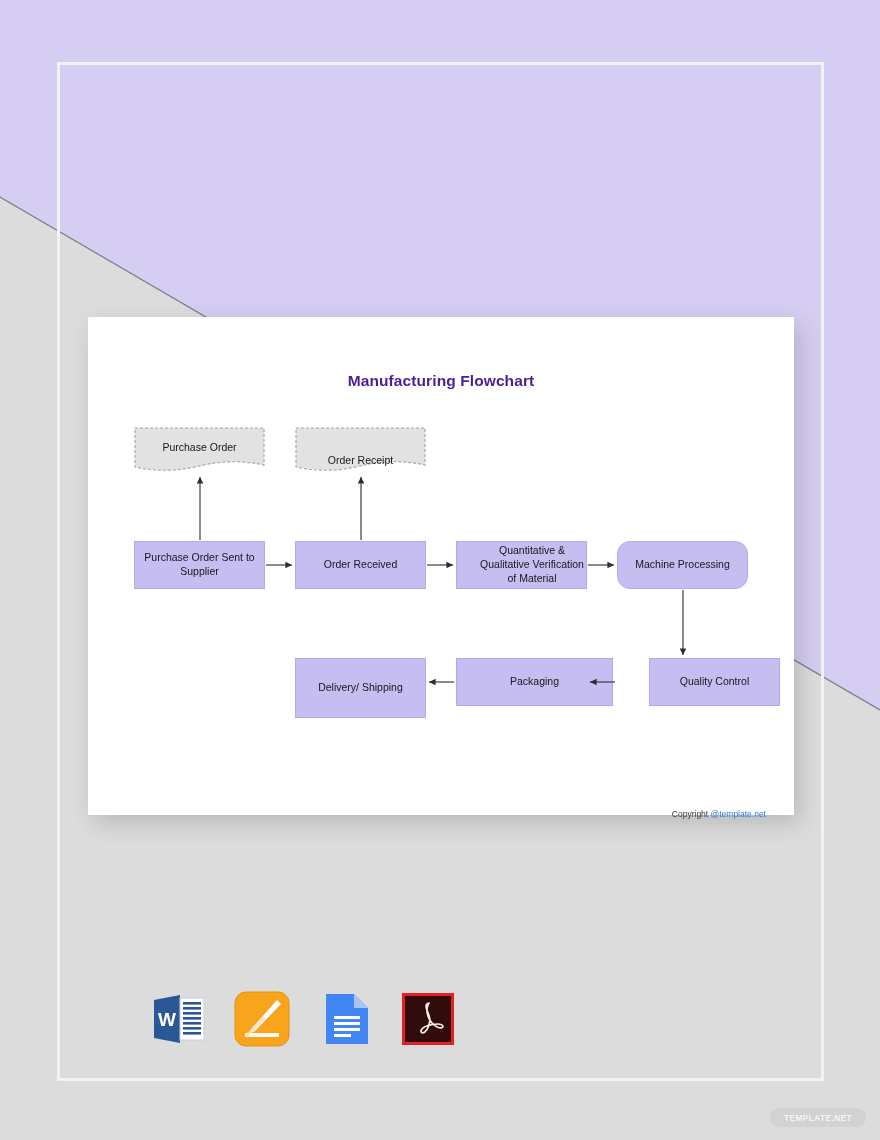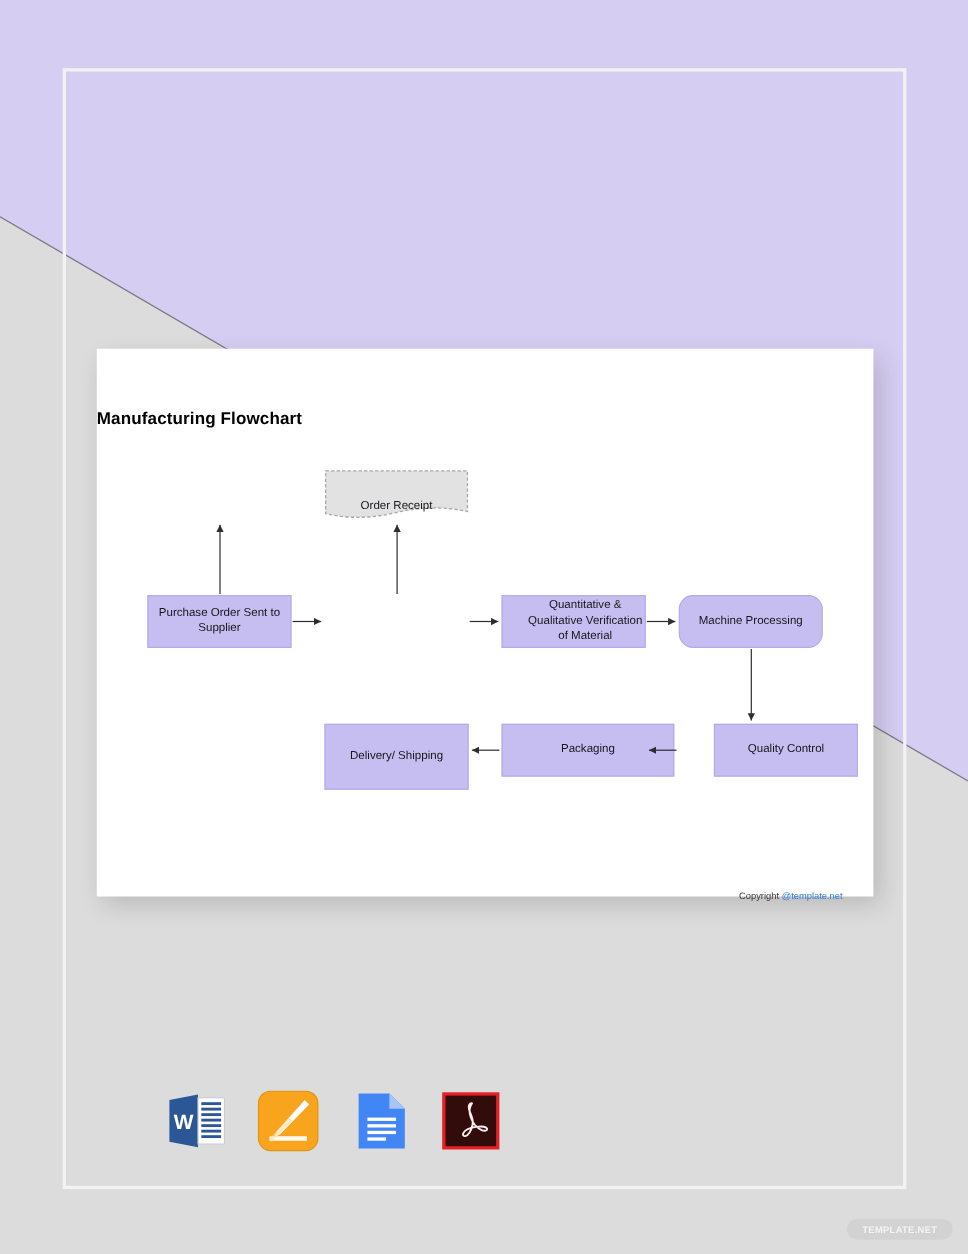--- a/index.html
+++ b/index.html
@@ -53,23 +53,24 @@
     left: 88px; top: 317px;
     width: 706px; height: 498px;
     background: #ffffff;
     box-shadow: 6px 8px 22px rgba(0,0,0,0.16);
   }
 
   .doc-title {
     position: absolute;
     left: 0; top: 55px;
     width: 706px;
+    text-align: center;
     font-size: 15.5px;
     font-weight: bold;
-    color: #000000;
+    color: #4c1d95;
     letter-spacing: 0.1px;
   }
 
   
   .flow {
     position: absolute;
     left: 0; top: 0;
     width: 706px; height: 498px;
   }
 
@@ -156,32 +157,41 @@
     <line x1="0" y1="197" x2="880" y2="710" stroke="#7a7a86" stroke-width="1.2"></line>
   </svg>
   <div class="bg-frame"></div>
 
   <div class="doc-card">
 
     <div class="doc-title">Manufacturing Flowchart</div>
 
     <div class="flow">
 
+      <div class="node node-doc" style="left:46px; top:110px; width:131px; height:48px; background:none;">
+        <svg class="doc-shape" viewBox="0 0 131 48" preserveAspectRatio="none">
+          <path d="M1,1 H130 V38 Q98,31 65,39 Q32,47 1,40 Z" fill="#e2e2e2" stroke="#a8a8a8" stroke-width="1.2" stroke-dasharray="3,2"></path>
+        </svg>
+        <span class="doc-label">Purchase Order</span>
+      </div>
 
       <div class="node node-doc" style="left:207px; top:110px; width:131px; height:48px; background:none;align-items:flex-end;">
         <svg class="doc-shape" viewBox="0 0 131 48" preserveAspectRatio="none">
           <path d="M1,1 H130 V38 Q98,31 65,39 Q32,47 1,40 Z" fill="#e2e2e2" stroke="#a8a8a8" stroke-width="1.2" stroke-dasharray="3,2"></path>
         </svg>
         <span class="doc-label">Order Receipt</span>
       </div>
 
       <div class="node node-process" style="left:46px; top:224px; width:131px; height:48px;">
         <span>Purchase Order Sent to Supplier</span>
       </div>
 
+      <div class="node node-process" style="left:207px; top:224px; width:131px; height:48px;">
+        <span>Order Received</span>
+      </div>
 
       <div class="node node-process" style="left:368px; top:224px; width:131px; height:48px;padding-left:21px;">
         <span>Quantitative &amp; Qualitative Verification of Material</span>
       </div>
 
       <div class="node node-process" style="left:529px; top:224px; width:131px; height:48px;border-radius:13px;">
         <span>Machine Processing</span>
       </div>
 
       <div class="node node-process" style="left:529px; top:341px; width:131px; height:48px;margin-left:32px;">

